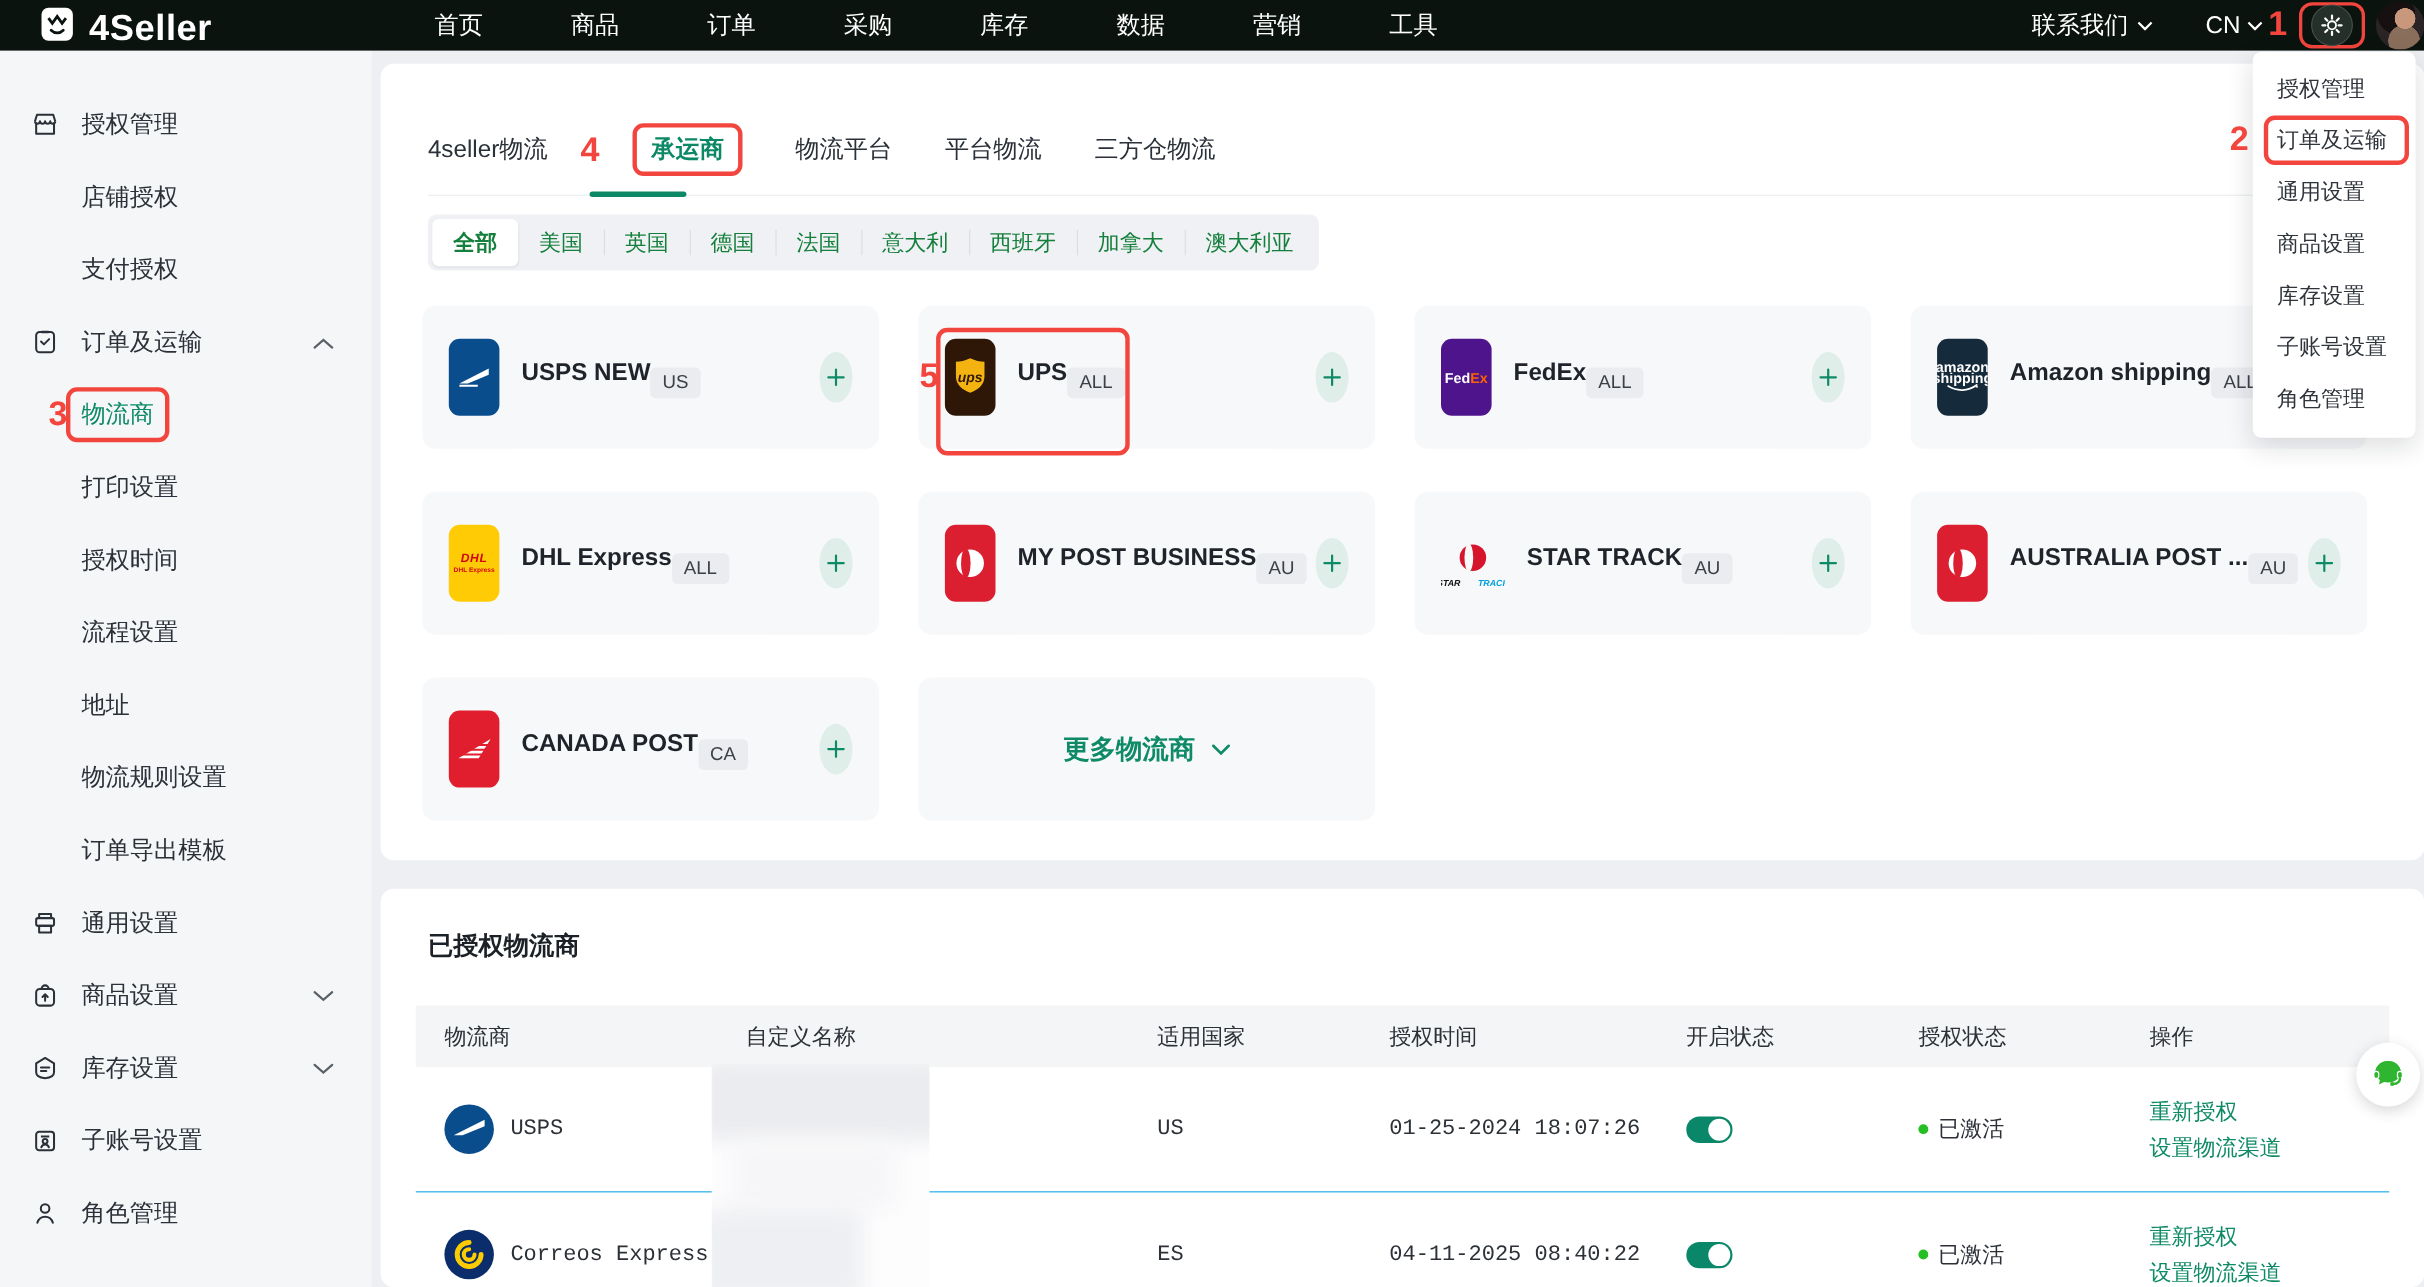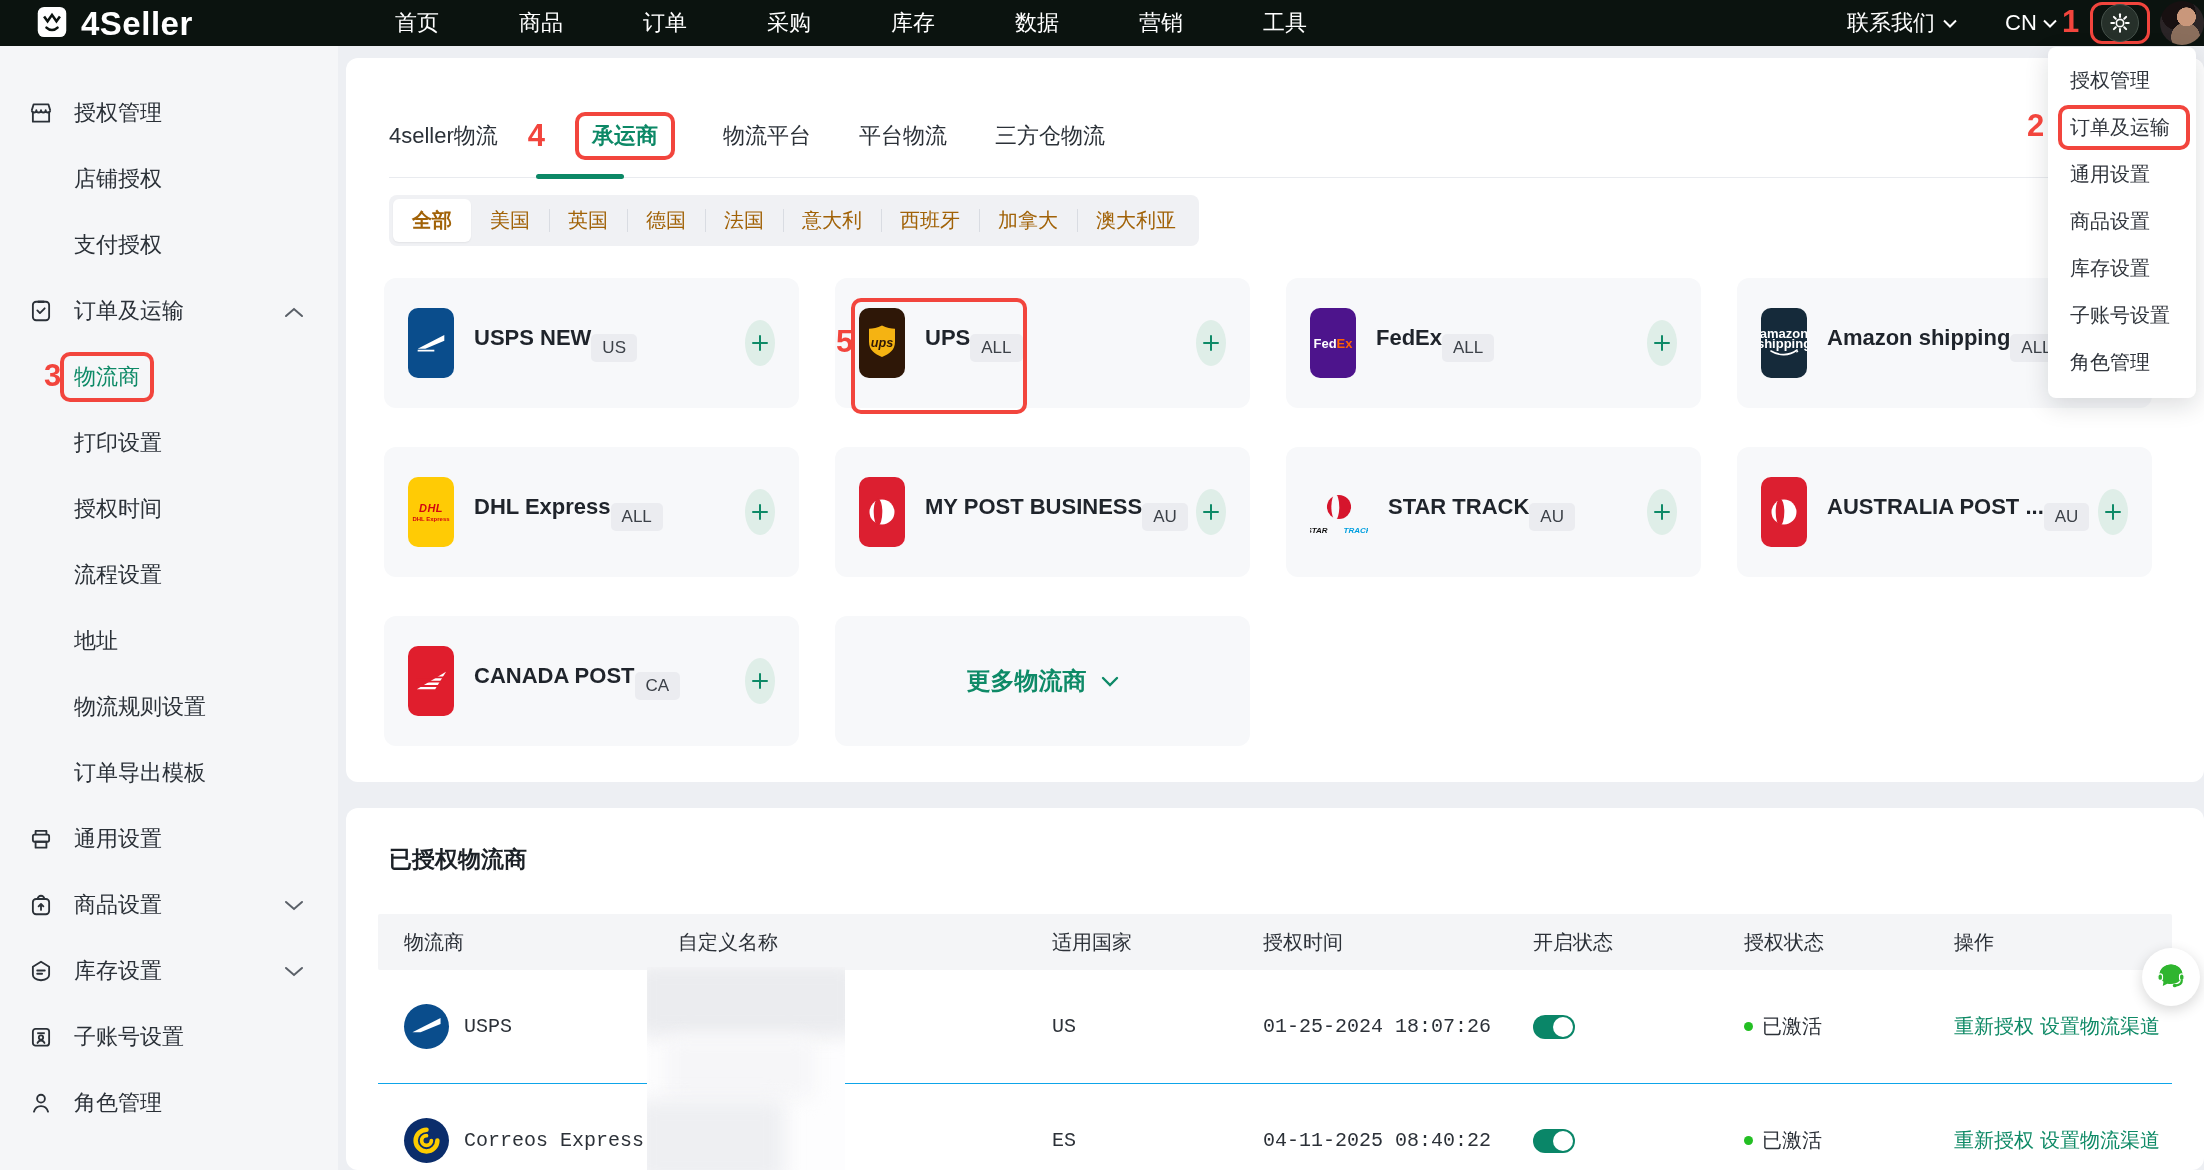--- a/index.html
+++ b/index.html
@@ -37,21 +37,21 @@
   .s-active-box .lbl{color:#0e8a67;}
   .ann3{position:absolute;left:44px;top:14px;}
   
   .card1{position:absolute;left:346px;top:58px;width:1858px;height:724px;background:#fff;border-radius:12px;}
   .tabs{position:absolute;left:43px;top:54px;display:flex;align-items:center;gap:48px;font-size:22px;color:#2b3138;}
   .tab{cursor:pointer;white-space:nowrap;}
   .tab-box{border:4px solid #f2453d;border-radius:10px;padding:5px 13px;color:#0c8866;font-weight:bold;}
   .tabline{position:absolute;left:43px;right:42px;top:119px;height:1px;background:#e9ebef;}
   .tab-underline{position:absolute;left:190px;top:116px;width:88px;height:5px;border-radius:3px;background:#0c8866;}
   .filters{position:absolute;left:43px;top:137px;display:inline-flex;align-items:center;background:#f0f1f4;border-radius:8px;padding:4px;}
-  .f-item{font-size:20px;color:#a16207;padding:8px 19px;white-space:nowrap;cursor:pointer;position:relative;}
+  .f-item{font-size:20px;color:#15803d;padding:8px 19px;white-space:nowrap;cursor:pointer;position:relative;}
   .f-item.sep::before{content:"";position:absolute;left:0;top:10px;bottom:10px;width:1px;background:#d9dce2;}
   .f-item.active{background:#fff;border-radius:6px;font-weight:bold;box-shadow:0 1px 2px rgba(0,0,0,.06);}
   .grid{position:absolute;left:38px;top:220px;display:grid;grid-template-columns:repeat(4,415px);grid-auto-rows:130px;column-gap:36px;row-gap:39px;}
   .ccard{background:#f7f8fa;border-radius:12px;display:flex;align-items:center;padding:0 24px;box-sizing:border-box;position:relative;}
   .clogo{width:46px;height:70px;border-radius:10px;flex:0 0 auto;display:flex;flex-direction:column;align-items:center;justify-content:center;overflow:hidden;}
   .cinfo{margin-left:20px;display:flex;flex-direction:row;align-items:flex-start;}
   .cname{font-size:22px;font-weight:bold;color:#1f242b;white-space:nowrap;}
   .ctag{margin-top:9px;background:#ebecf0;border-radius:5px;padding:4px 11px;font-size:17px;color:#3c4148;}
   .plus{margin-left:auto;width:30px;height:46px;border-radius:50%;background:#dfeee8;display:flex;align-items:center;justify-content:center;cursor:pointer;}
   .logo-usps{background:#0a4d8c;}
@@ -79,21 +79,21 @@
   .tbl{position:absolute;left:32px;top:106px;width:1794px;}
   .trow{display:grid;grid-template-columns:274px 374px 211px 270px 211px 210px auto;align-items:center;}
   .thead{background:#f4f5f7;height:56px;font-size:20px;color:#3a4048;border-radius:2px;}
   .tcell{padding-left:26px;font-size:20px;color:#2c3138;display:flex;align-items:center;}
   .tbody .trow{height:113px;border-bottom:1px solid #0ea5e9;font-family:Liberation Mono, monospace;}
   .prov{gap:15px;}
   .prov-logo{width:45px;height:45px;border-radius:50%;flex:0 0 auto;display:flex;align-items:center;justify-content:center;overflow:hidden;}
   .toggle{width:42px;height:24px;border-radius:13px;background:#0a8668;position:relative;cursor:pointer;}
   .toggle .knob{position:absolute;right:2px;top:2px;width:20px;height:20px;border-radius:50%;background:#fff;}
   .stat-dot{width:9px;height:9px;border-radius:50%;background:#23bf23;margin-right:9px;flex:0 0 auto;}
-  .links{display:flex;flex-direction:row;gap:6px;}
+  .links{display:flex;flex-direction:column;gap:6px;}
   .link{color:#0f8a66;font-size:20px;cursor:pointer;white-space:nowrap;}
   .blur-block{position:absolute;left:301px;top:159px;width:198px;height:205px;background:#fdfdfe;overflow:hidden;z-index:5;}
   .blur-block .b{position:absolute;filter:blur(9px);border-radius:10px;}
   .b1{left:-12px;top:-4px;width:224px;height:74px;background:#ebecef;}
   .b2{left:18px;top:70px;width:150px;height:62px;background:#f6f6f8;}
   .b3{left:-12px;top:132px;width:150px;height:84px;background:#eeeff2;}
   
   .dropdown{position:absolute;left:2048px;top:47px;width:148px;background:#fff;border-radius:8px;
     box-shadow:0 8px 24px rgba(15,23,30,.14);padding:10px 0 12px 0;z-index:50;}
   .d-item{height:47px;display:flex;align-items:center;padding-left:22px;font-size:20px;color:#30353c;cursor:pointer;box-sizing:border-box;}

